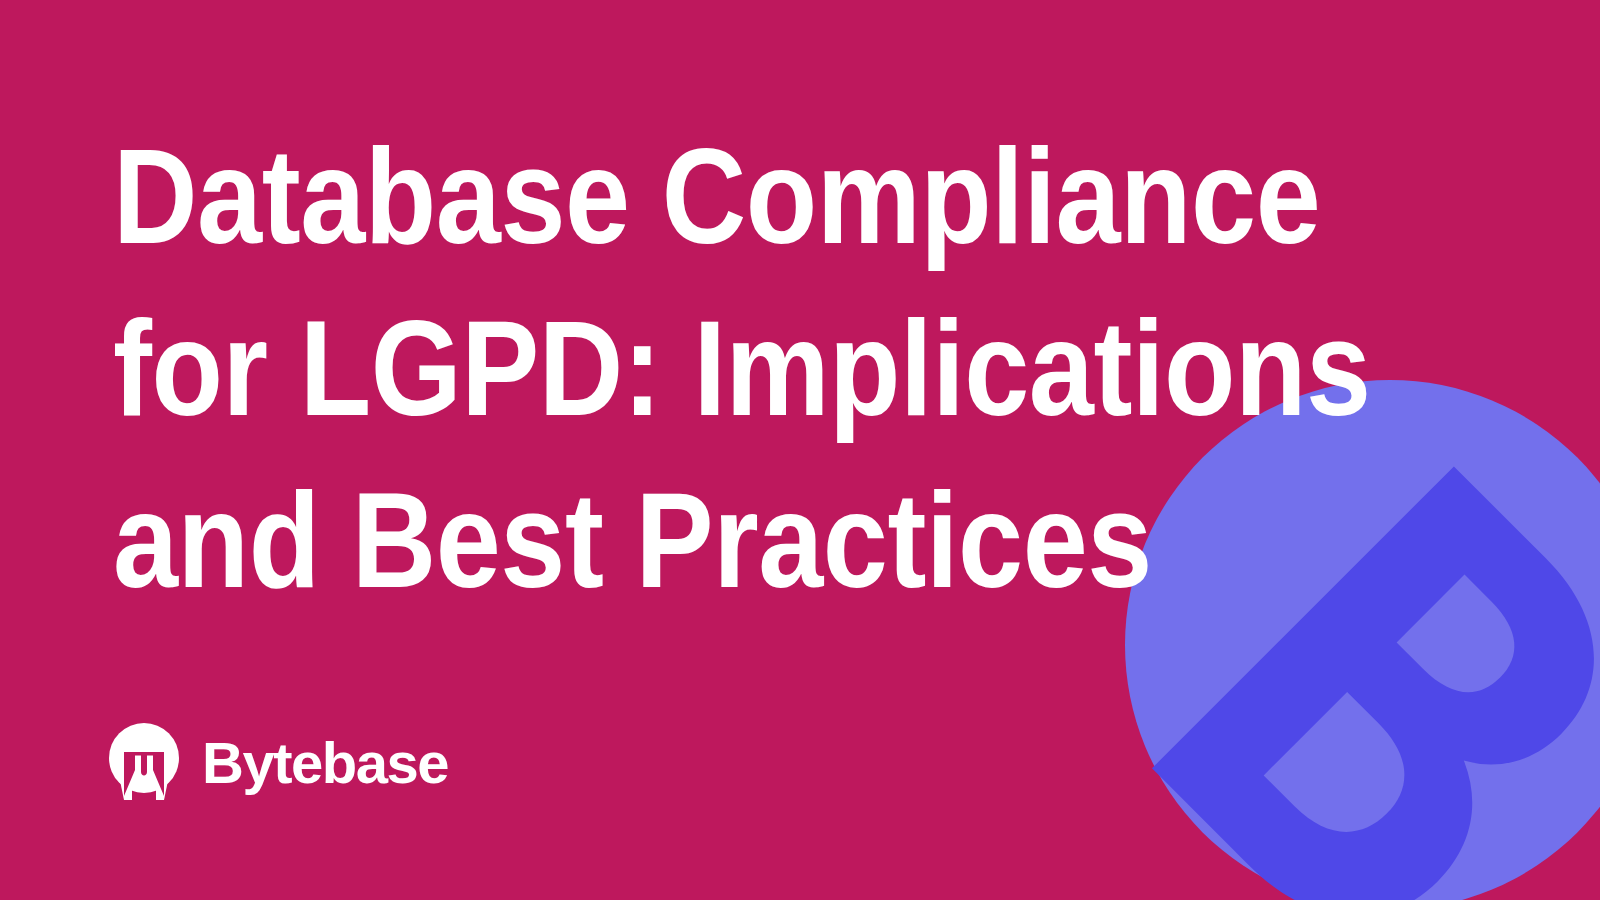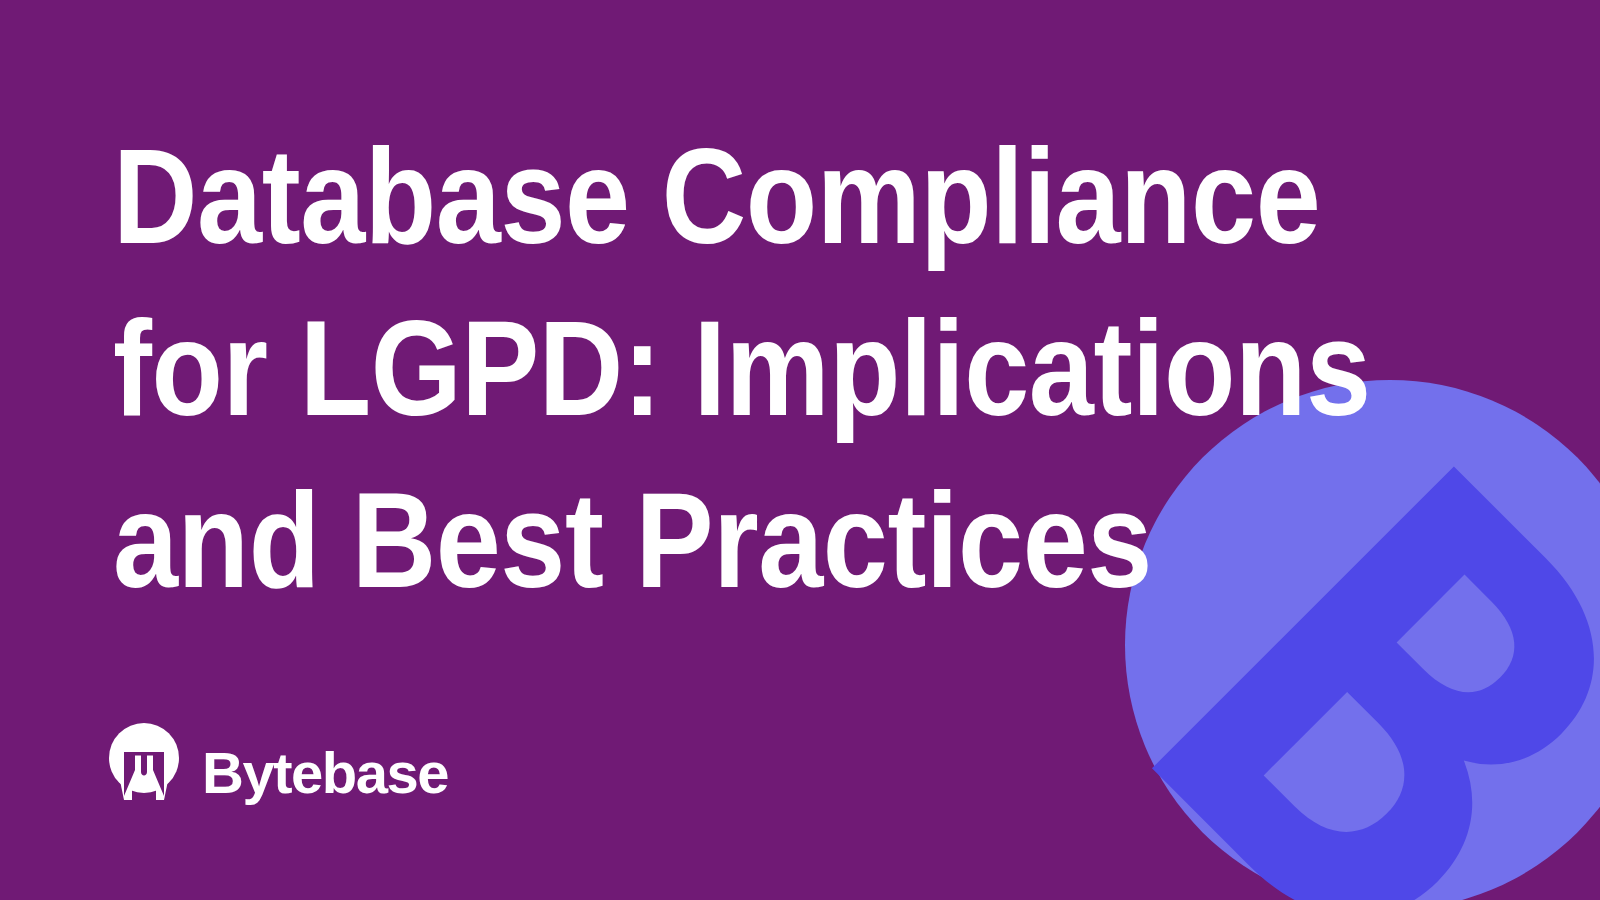--- a/index.html
+++ b/index.html
@@ -61,27 +61,27 @@
   #logo-mark { width: 72px; height: 78px; display: block; flex: 0 0 auto; }
   #logo-wordmark {
     color: #ffffff;
     font-family: "Liberation Sans", "DejaVu Sans", sans-serif;
     font-weight: 700;
     font-size: 58px;
     line-height: 58px;
     letter-spacing: -1.5px;
     white-space: nowrap;
     position: relative;
-    top: 12px;
+    top: 2px;
   }
 </style>
 </head>
 <body>
 
-<div id="stage" style="background: #701a75;">
+<div id="stage" style="background: #be185d;">
 
   <div id="watermark">
     <svg viewBox="0 0 530 530" xmlns="http://www.w3.org/2000/svg" aria-hidden="true">
       <defs>
         <clipPath id="circleClip">
           <circle cx="265" cy="265" r="265"></circle>
         </clipPath>
       </defs>
 
       <circle cx="265" cy="265" r="265" fill="#7370ec"></circle>

